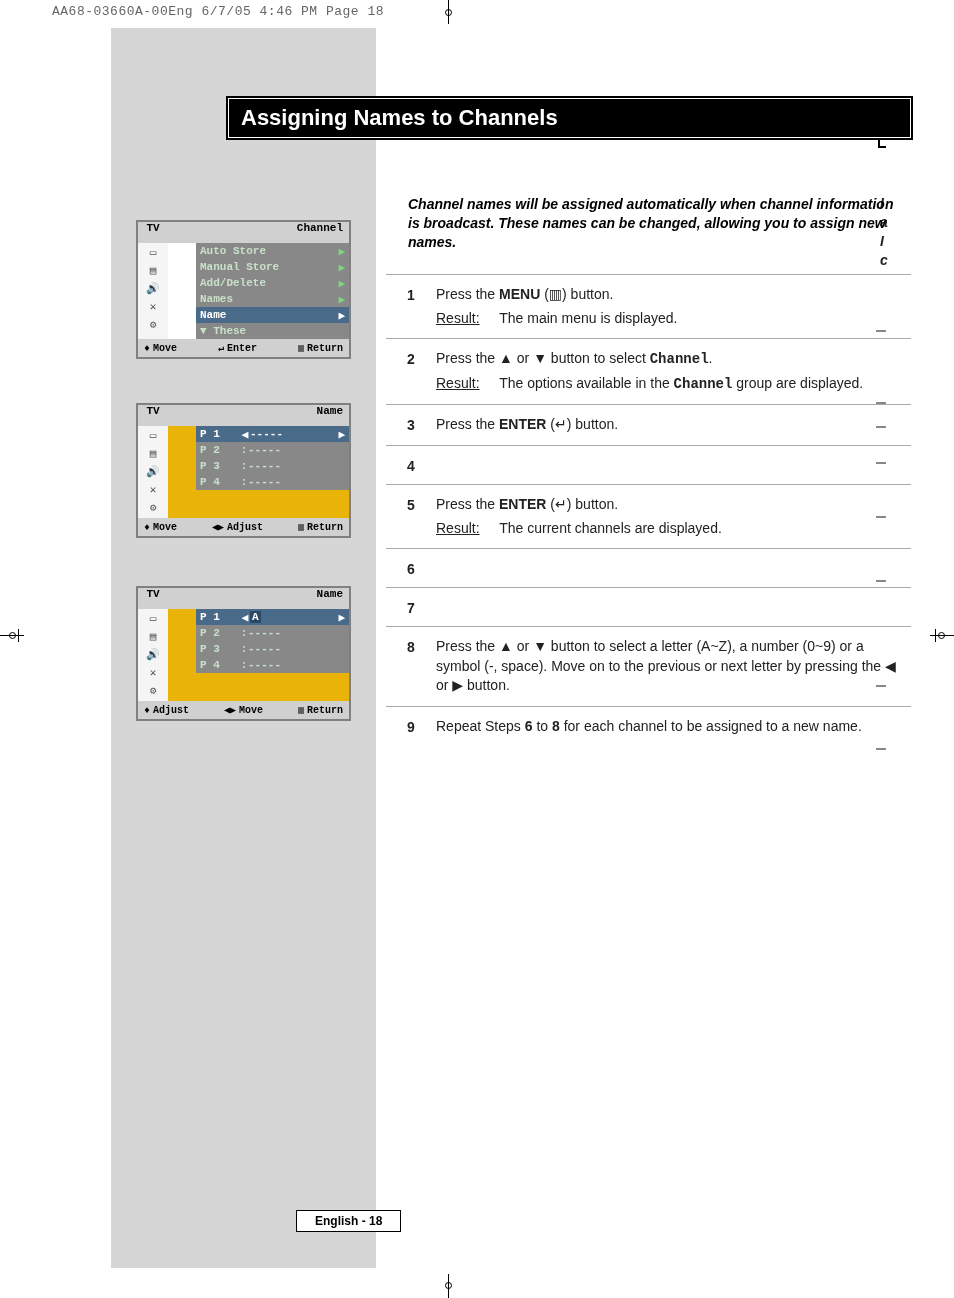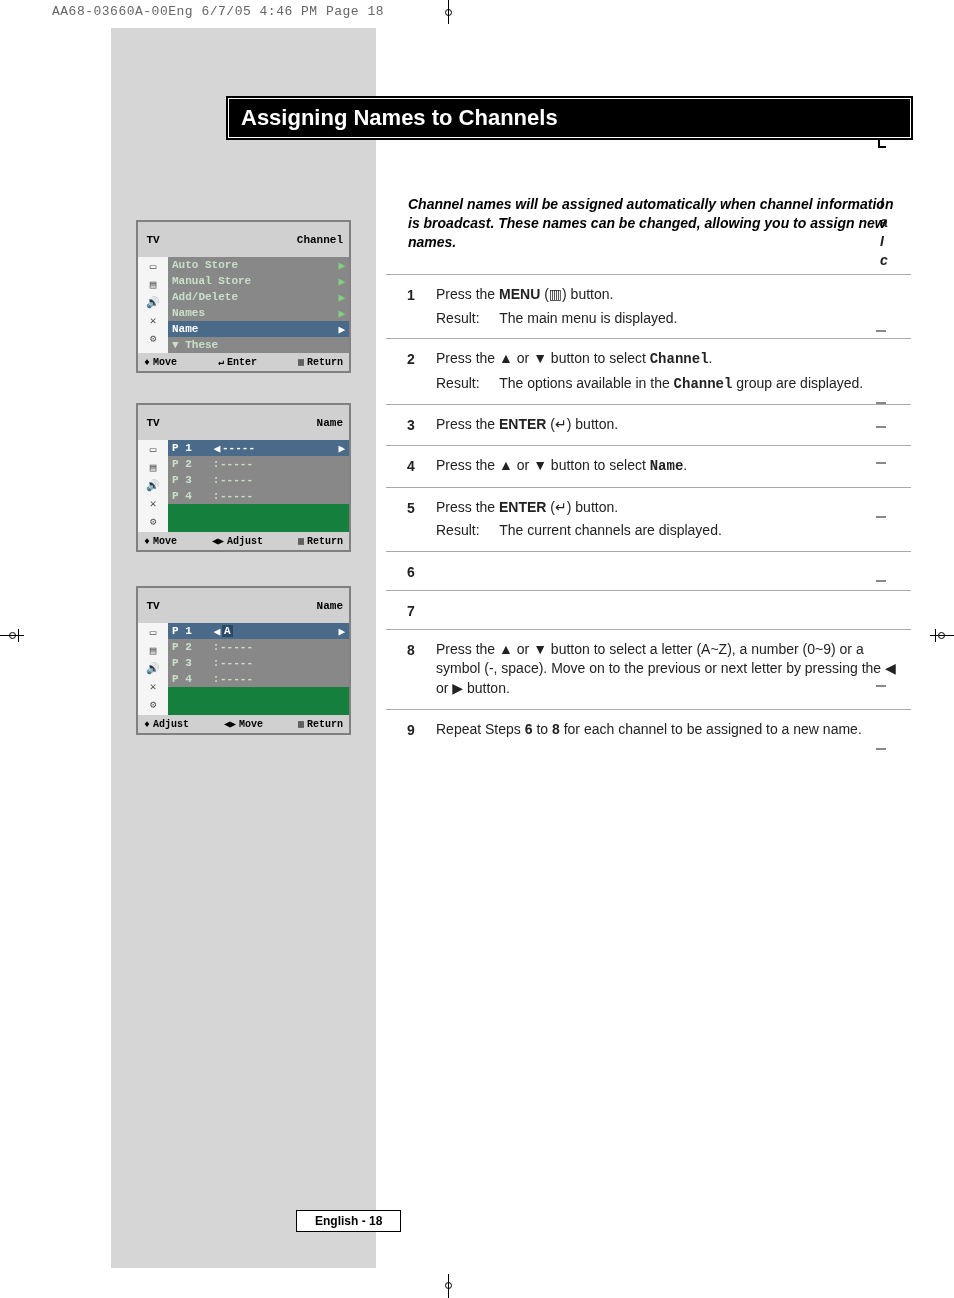--- a/index.html
+++ b/index.html
@@ -73,22 +73,21 @@
   .osd-box {
     border: 2px solid #808080;
     background: #fff;
     width: 215px;
   }
   .osd-hdr {
     display: flex;
     background: #d0d0d0;
     font-weight: bold;
     color: #000;
-    height: 35px;
-    align-items: center;
+    height: 21px;
   }
   .osd-hdr .left { width: 30px; text-align:center; }
   .osd-hdr .right { flex:1; text-align:right; padding-right:6px; }
   .osd-body { display:flex; }
   .osd-icons {
     width: 30px;
     background: #f5f5f5;
     display:flex; flex-direction:column; align-items:center;
     padding: 2px 0;
     gap: 4px;
@@ -100,29 +99,30 @@
   }
   .osd-list { flex:1; }
   .osd-row {
     display:flex;
     align-items:center;
     height:16px;
     padding: 8px 4px;
     color:#c8e0c8;
     background:#888;
     font-weight:bold;
+    margin-left:28px;
   }
   .osd-row.sel { background:#4a6a8a; color:#fff; }
   .osd-row .lab { flex:1; }
   .osd-row .arr { width:10px; text-align:right; color:#7fd47f; }
   .osd-row .arrw { width:10px; text-align:right; color:#fff; }
   .osd-row .mid { width:10px; text-align:center; }
   .osd-row .sep { width:8px; text-align:center; }
   .osd-row .val { flex:1; }
-  .osd-channels { background:#15803d; padding-bottom:28px; }
+  .osd-channels { background:#eab308; padding-bottom:28px; }
   .osd-foot {
     display:flex;
     background:#d0d0d0;
     color:#000;
     font-weight:bold;
     height:18px;
     align-items:center;
     justify-content:space-between;
     padding: 0 6px;
     font-size:10px;
@@ -154,21 +154,21 @@
     color:#222;
   }
   .step:first-child { border-top: 1px solid #aaa; }
   .stepnum {
     width: 50px;
     text-align: center;
     font-weight: bold;
     padding-top:2px;
   }
   .stepbody { flex:1; line-height:1.4; }
-  .stepbody .result { display:inline-block; margin-top:4px; margin-right:8px;}
+  .stepbody .result { text-decoration: underline; display:inline-block; margin-top:4px; margin-right:8px;}
   .bold { font-weight:bold;text-align:center; }
   .mono { font-family: "Courier New", monospace; font-weight:bold; }
   .sym { font-family: Arial; }
   .page-num {
     position:absolute;
     bottom: 30px;
     left: 250px;
     border:1px solid #000;
     padding: 3px 18px;
     font-size:12px;
@@ -414,23 +414,20 @@
       </div>
     </div>
     <div class="step">
       <div class="stepnum">3</div>
       <div class="stepbody">
         <span>Press the </span><span class="bold">ENTER</span><span> (</span><span class="sym">↵</span><span>) button.</span>
       </div>
     </div>
     <div class="step">
       <div class="stepnum">4</div>
-      <div class="stepbody">
-        <span>Press the </span><span class="sym">▲</span><span> or </span><span class="sym">▼</span><span> button to select </span><span class="mono">Name</span><span>.</span>
-      </div>
     </div>
     <div class="step">
       <div class="stepnum">5</div>
       <div class="stepbody">
         <span>Press the </span><span class="bold">ENTER</span><span> (</span><span class="sym">↵</span><span>) button.</span><br>
         <span class="result">Result:</span>&nbsp;&nbsp;&nbsp;<span>The current channels are displayed.</span>
       </div>
     </div>
     <div class="step">
       <div class="stepnum">6</div>

